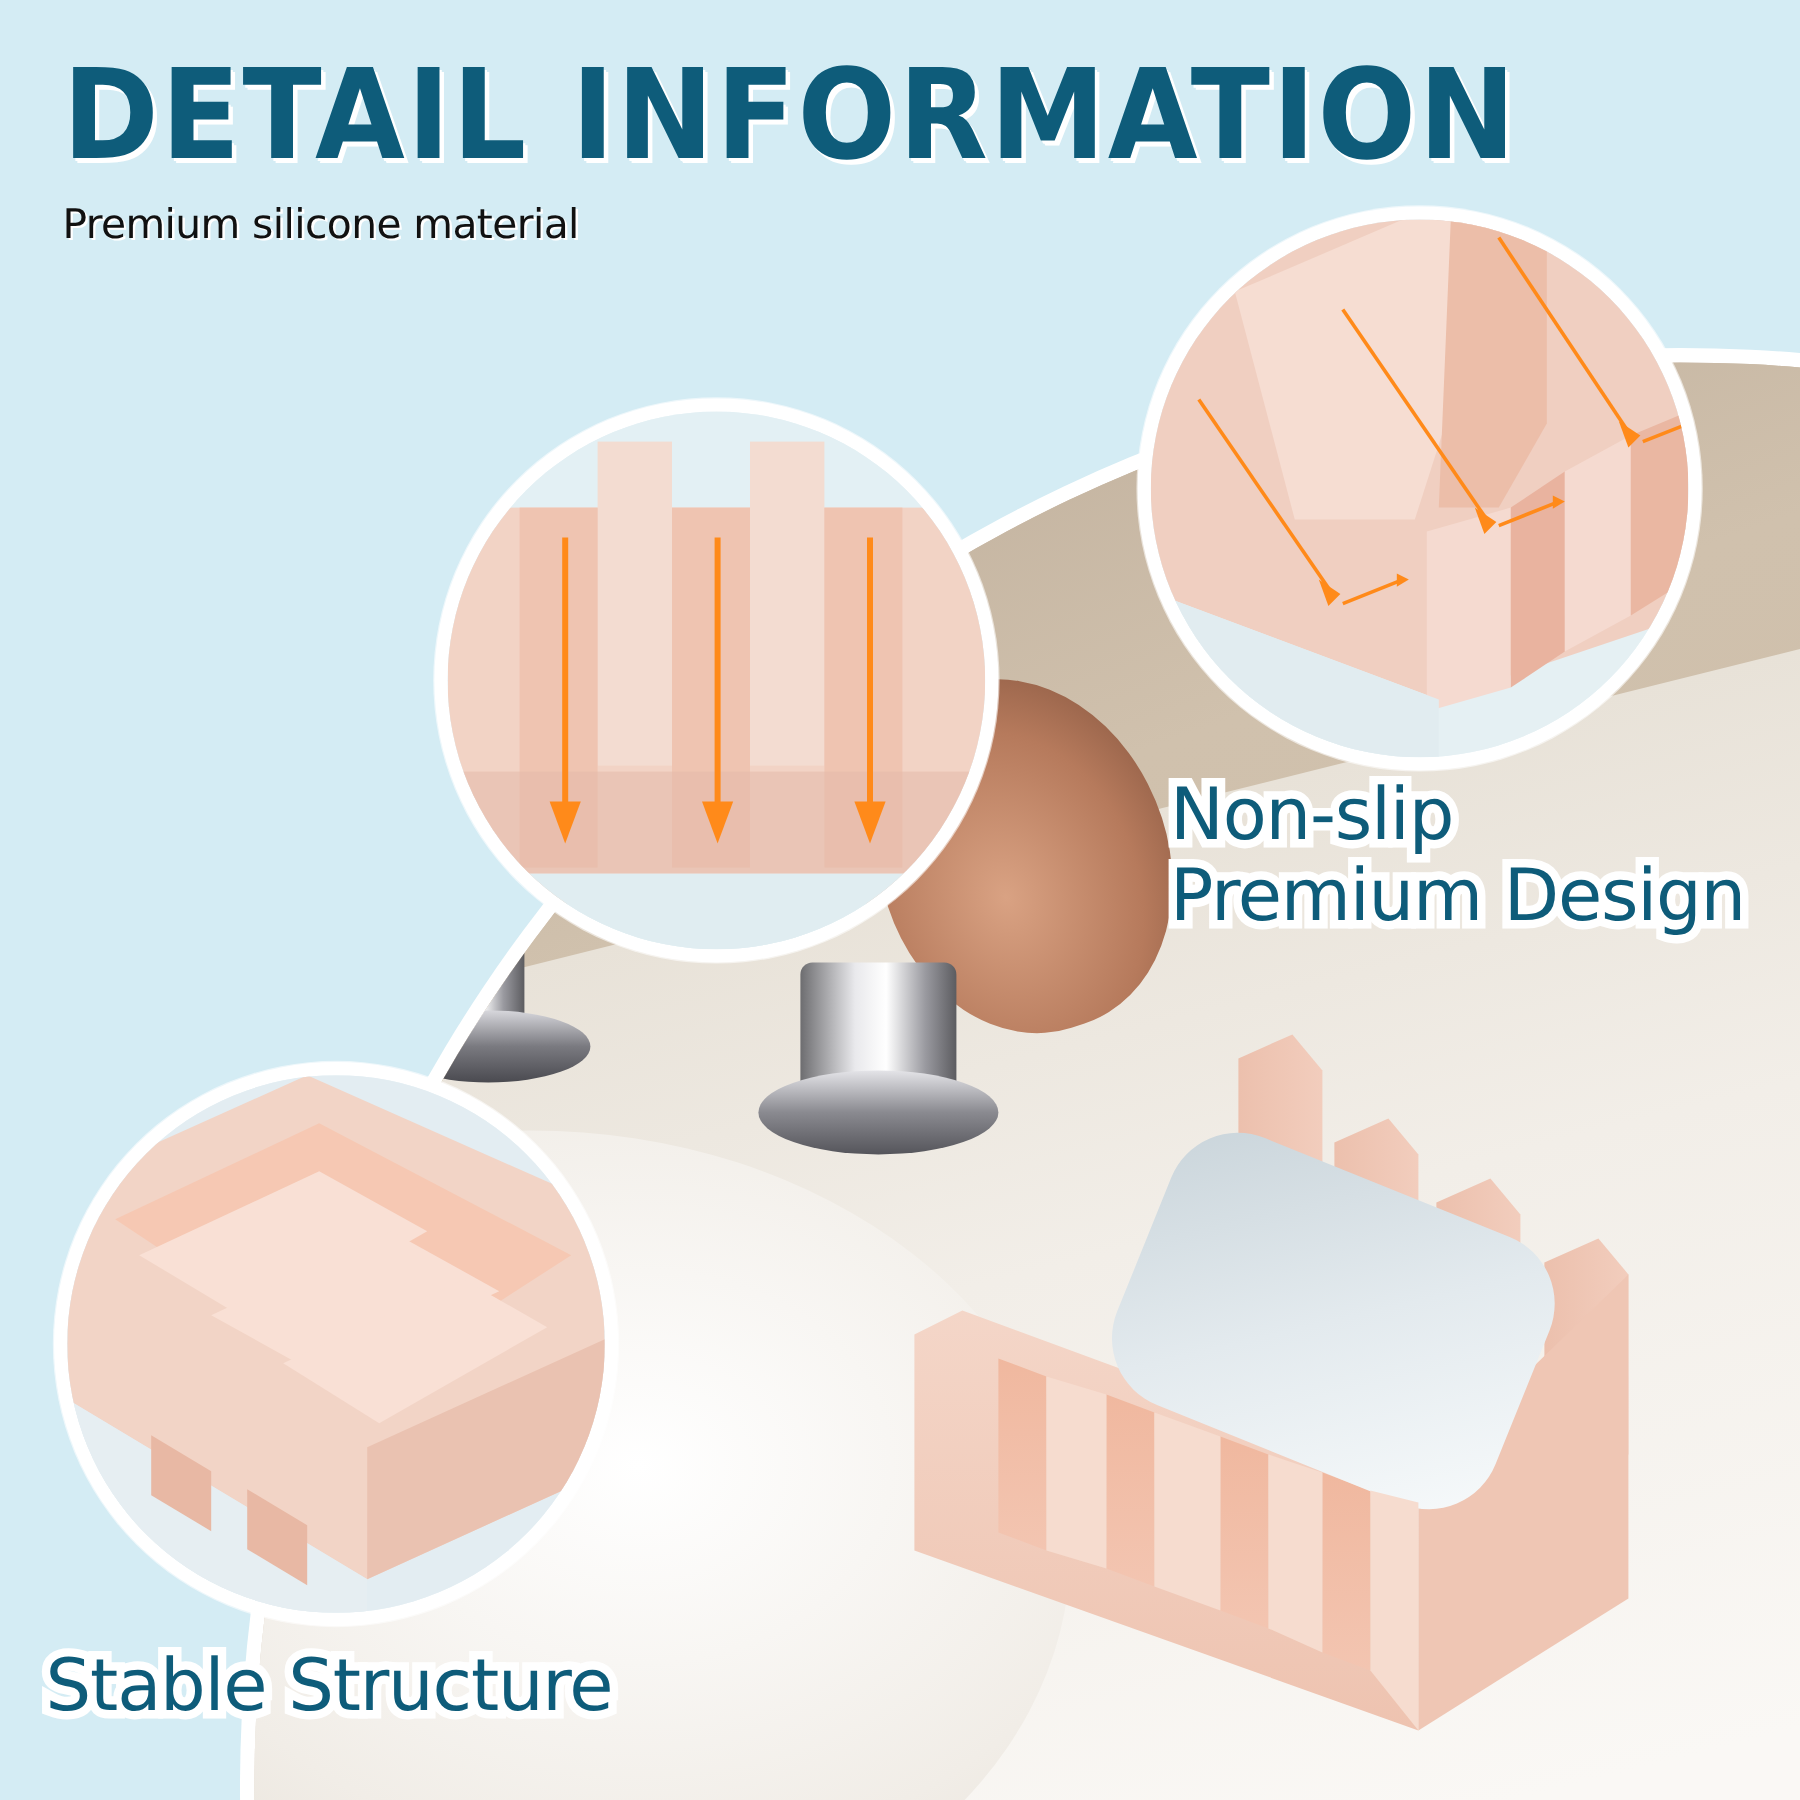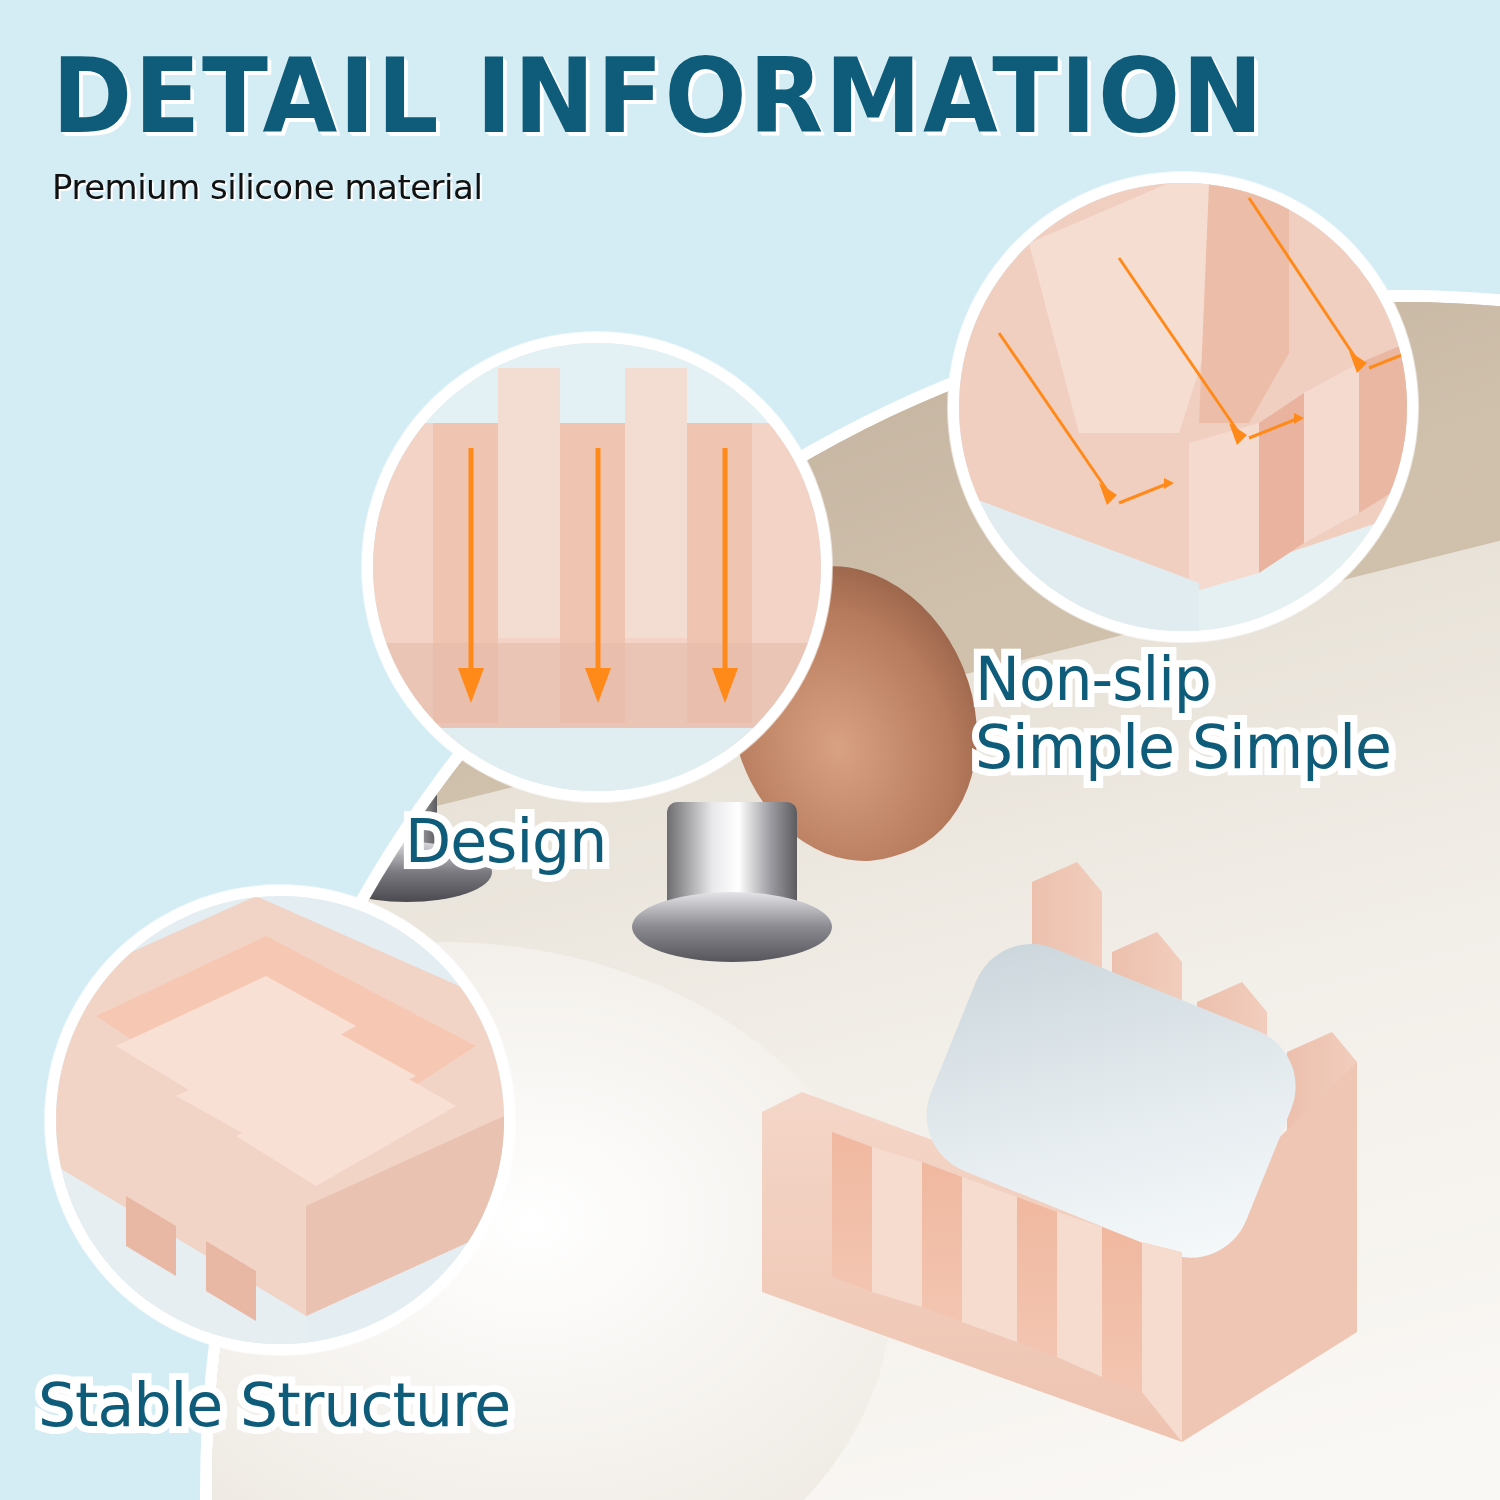--- a/index.html
+++ b/index.html
@@ -271,24 +271,23 @@
         <polygon points="180,240 330,170 400,210 260,290" fill="#f9e0d5"></polygon>
         <polygon points="0,270 250,420 250,448 0,448" fill="#e6eef2"></polygon>
         <polygon points="250,310 448,220 448,330 250,420" fill="#eac2b1"></polygon>
         <polygon points="70,300 120,330 120,380 70,350" fill="#e8b8a4"></polygon>
         <polygon points="150,345 200,375 200,425 150,395" fill="#e8b8a4"></polygon>
       </svg>
     </div>
   </div>
 
   <div class="label" style="left:405px; top:808px; width:390px;">
-    <span>Design</span>
   </div>
 
   <div class="label" style="left:975px; top:646px; width:420px;">
     <span>Non-slip</span>
-    <span>Simple Simple</span>
+    <span>Premium Design</span>
   </div>
 
   <div class="label" style="left:38px; top:1372px; width:490px;">
     <span>Stable Structure</span>
   </div>
 </div>
 
 </body></html>

